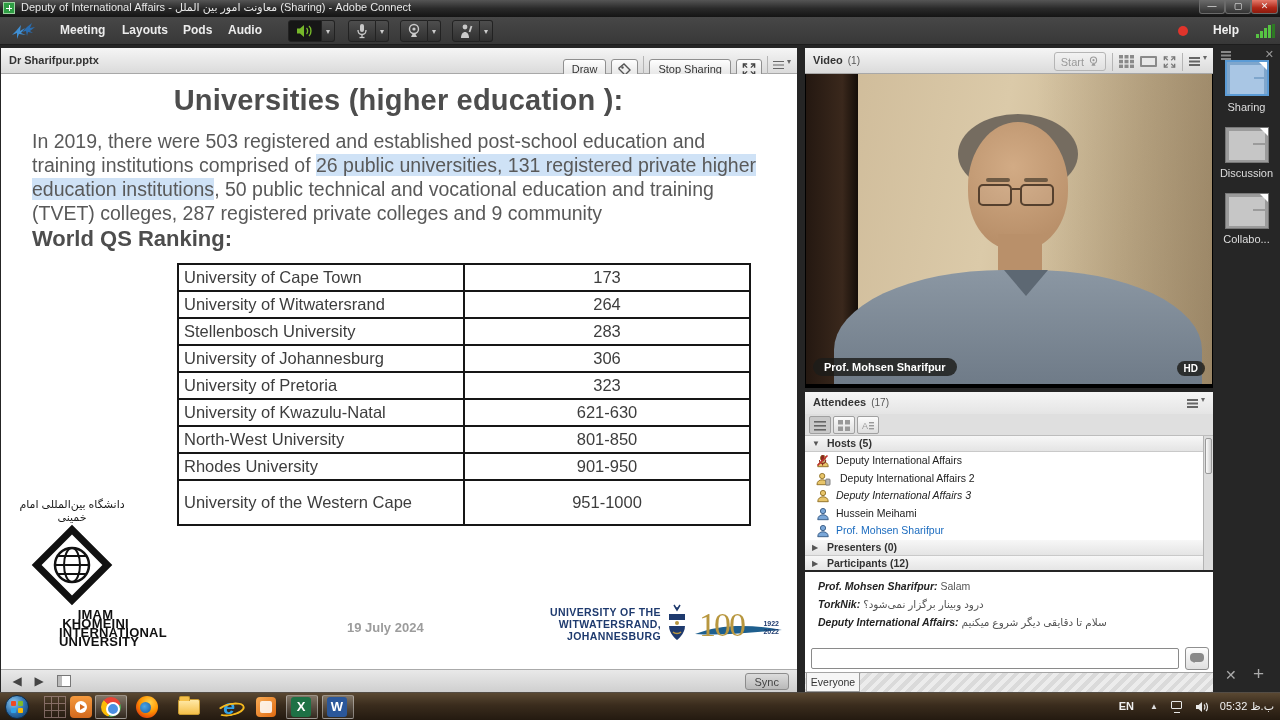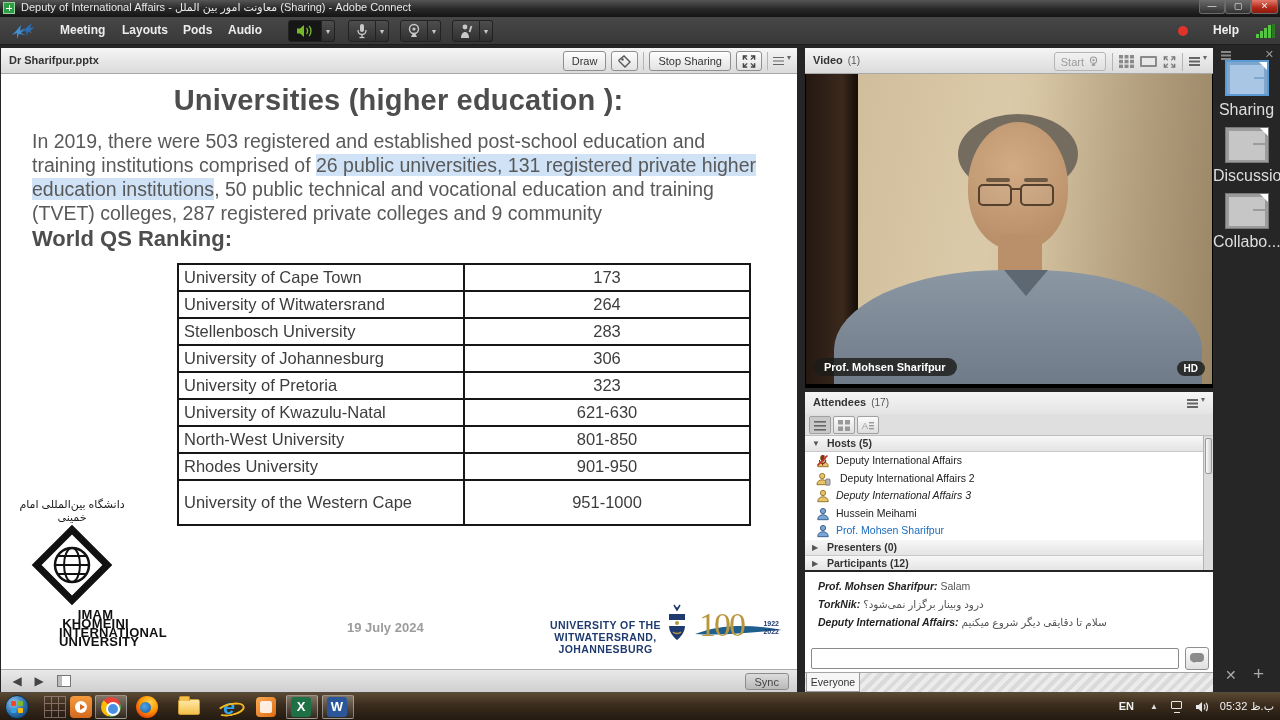--- a/index.html
+++ b/index.html
@@ -38,21 +38,21 @@
   .sigbars i:nth-child(3){left:8px;height:10px;}.sigbars i:nth-child(4){left:12px;height:13px;}.sigbars i:nth-child(5){left:16px;height:14px;background:#2e7a24;}
 
   
   .pod{position:absolute;background:#fff;}
   .phead{position:absolute;left:0;top:0;right:0;height:26px;background:linear-gradient(#f5f5f5,#dbdbdb);border-bottom:1px solid #a8a8a8;}
   .ptitle{position:absolute;left:8px;top:6px;font-size:11px;font-weight:bold;color:#333;}
   .pcount{font-weight:normal;color:#555;margin-left:5px;font-size:10px;}
   .pmenu{position:absolute;top:8px;width:18px;height:11px;color:#666;}
   .pmenu::before{content:"";position:absolute;left:0;top:1px;width:11px;height:1.5px;background:#666;box-shadow:0 3.5px #666,0 7px #666;}
   .pmenu::after{content:"▾";position:absolute;right:0;top:-3px;font-size:8px;}
-  .lbtn{height:20px;border:1px solid #8f8f8f;border-radius:3px;background:linear-gradient(#fefefe,#e2e2e2);font-size:11px;color:#333;display:inline-flex;align-items:center;justify-content:center;padding:0 8px;}
+  .lbtn{height:20px;border:1px solid #8f8f8f;border-radius:3px;background:linear-gradient(#fefefe,#e2e2e2);font-size:11px;color:#333;display:inline-flex;align-items:center;justify-content:center;padding:0 8px;margin-top:8px;}
   .vsep{width:1px;height:18px;background:#b5b5b5;display:inline-block;}
 
   
   .sharepod{left:1px;top:48px;width:796px;height:644px;}
   .shbtns{position:absolute;right:6px;top:3px;display:flex;gap:5px;align-items:center;}
   .pfoot{position:absolute;left:0;bottom:0;right:0;height:23px;background:linear-gradient(#e9e9e9,#cfcfcf);border-top:1px solid #aaa;}
   .navarr{position:absolute;top:4px;width:16px;height:15px;color:#444;font-size:12px;line-height:15px;text-align:center;}
   .pgicon{position:absolute;left:56px;top:5px;width:14px;height:12px;border:1px solid #777;background:#fff;}
   .pgicon::before{content:"";position:absolute;left:0;top:0;bottom:0;width:4px;background:#bbb;}
   .syncbtn{position:absolute;right:8px;top:3px;height:17px;padding:0 9px;font-size:11px;color:#444;border:1px solid #8c8c8c;border-radius:3px;background:linear-gradient(#dcdcdc,#b9b9b9);}
@@ -66,21 +66,21 @@
   .shead{position:absolute;left:31px;top:152px;font-size:22px;font-weight:bold;color:#4d4d4d;}
   table.rank{position:absolute;left:176px;top:189px;width:574px;border-collapse:collapse;}
   table.rank td{border:2px solid #161616;font-size:16.5px;color:#3d3d3d;height:27px;padding:0 0 0 5px;}
   table.rank td.rk{text-align:center;width:286px;padding:0;}
   table.rank tr.tall td{height:45px;border-radius:20px;}
   .ikiu{position:absolute;left:11px;top:424px;width:120px;text-align:center;}
   .ikiu .callig{font-size:11px;color:#1a1a1a;direction:rtl;line-height:13px;}
   .ikiu .cap{font-size:13px;font-weight:bold;color:#111;line-height:9px;letter-spacing:.2px;margin-left:47px;}
   .sdate{position:absolute;left:346px;top:546px;font-size:13px;font-weight:bold;color:#9c9c9c;}
   .wits{position:absolute;left:530px;top:528px;width:250px;height:52px;}
-  .wits .wt{position:absolute;right:120px;top:4px;text-align:center;font-family:"Liberation Serif","DejaVu Serif",serif;font-size:10.5px;font-weight:bold;color:#1e3a6e;line-height:12px;letter-spacing:.4px;margin-top:13px;}
+  .wits .wt{position:absolute;right:120px;top:4px;text-align:right;font-family:"Liberation Serif","DejaVu Serif",serif;font-size:10.5px;font-weight:bold;color:#1e3a6e;line-height:12px;letter-spacing:.4px;}
   .cent{position:absolute;right:2px;top:0px;width:80px;height:52px;}
   .cent .c100{position:absolute;left:0;top:4px;font-family:"Liberation Serif","DejaVu Serif",serif;font-size:34px;color:#b8973f;letter-spacing:-2px;}
   .cent .yrs{position:absolute;right:0;top:18px;font-size:7px;font-weight:bold;color:#1e3a6e;line-height:8px;text-align:left;}
   .cent svg{position:absolute;left:-4px;top:20px;}
 
   
   .videopod{left:805px;top:48px;width:408px;height:340px;background:#000;}
   .vbtns{position:absolute;right:6px;top:4px;display:flex;gap:6px;align-items:center;color:#8a8a8a;}
   .startbtn{font-size:11px;color:#9a9a9a;display:flex;align-items:center;gap:4px;padding:0 6px;height:19px;border:1px solid #b5b5b5;border-radius:3px;background:linear-gradient(#f2f2f2,#e0e0e0);}
   .scene{position:absolute;left:1px;top:26px;width:406px;height:310px;overflow:hidden;background:linear-gradient(100deg,#cdb997 0%,#dbcaa9 45%,#c6b28e 75%,#b7a27e 100%);}
@@ -140,21 +140,21 @@
   .sbclose{position:absolute;right:6px;top:3px;color:#999;font-size:11px;}
   .thumb{position:absolute;left:12px;width:44px;height:36px;background:#9b9b9b;border:1px solid #777;padding:2px;}
   .thumb.active{border:2px solid #5b9bd5;background:#7fa6cc;}
   .thumb .big{position:absolute;left:3px;top:3px;width:24px;height:29px;background:#c6c6c6;}
   .thumb.active .big{background:#a9c6e4;}
   .thumb .s1{position:absolute;right:3px;top:3px;width:12px;height:12px;background:#c6c6c6;}
   .thumb.active .s1{background:#a9c6e4;}
   .thumb .s2{position:absolute;right:3px;top:17px;width:12px;height:15px;background:#c6c6c6;}
   .thumb.active .s2{background:#a9c6e4;}
   .thumb .fold{position:absolute;right:0;top:0;border:4px solid #fff;border-left-color:transparent;border-bottom-color:transparent;}
-  .sblabel{position:absolute;left:0;width:67px;text-align:center;font-size:16px;color:#dedede;}
+  .sblabel{position:absolute;left:0;width:67px;text-align:center;font-size:11px;color:#dedede;}
   .t0{top:15px;}.l0{top:56px;}
   .t1{top:82px;}.l1{top:122px;}
   .t2{top:148px;}.l2{top:188px;}
   .sbx{position:absolute;left:12px;top:622px;color:#aaa;font-size:14px;font-weight:bold;}
   .sbplus{position:absolute;left:40px;top:618px;color:#aaa;font-size:19px;}
 
   
   .taskbar{position:absolute;left:0;top:692px;width:1280px;height:28px;background:linear-gradient(#5a4832,#3a2c1d 45%,#241a10);border-top:1px solid rgba(255,255,255,.22);}
   .orb{position:absolute;left:5px;top:2px;width:24px;height:24px;border-radius:50%;background:radial-gradient(circle at 35% 30%,#8cc8f0,#2b6ca8 55%,#12385e);border:1px solid #0d2a47;}
   .flag{position:absolute;left:5px;top:5px;width:12px;height:12px;}

